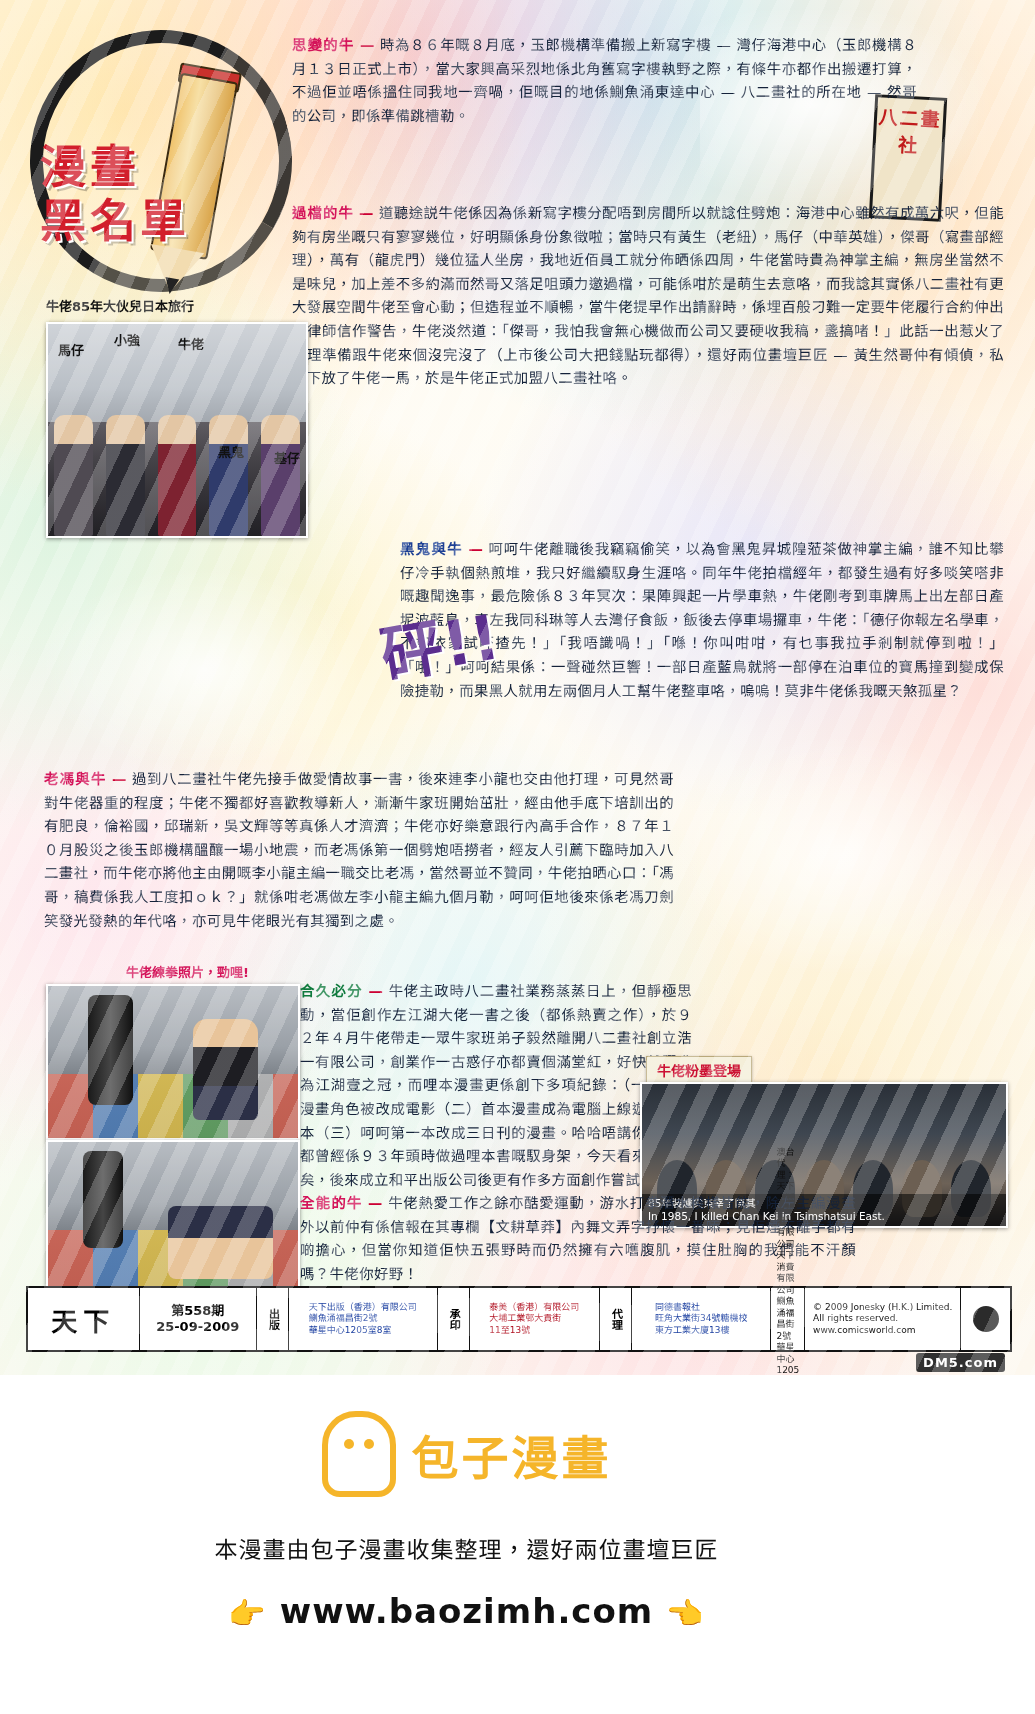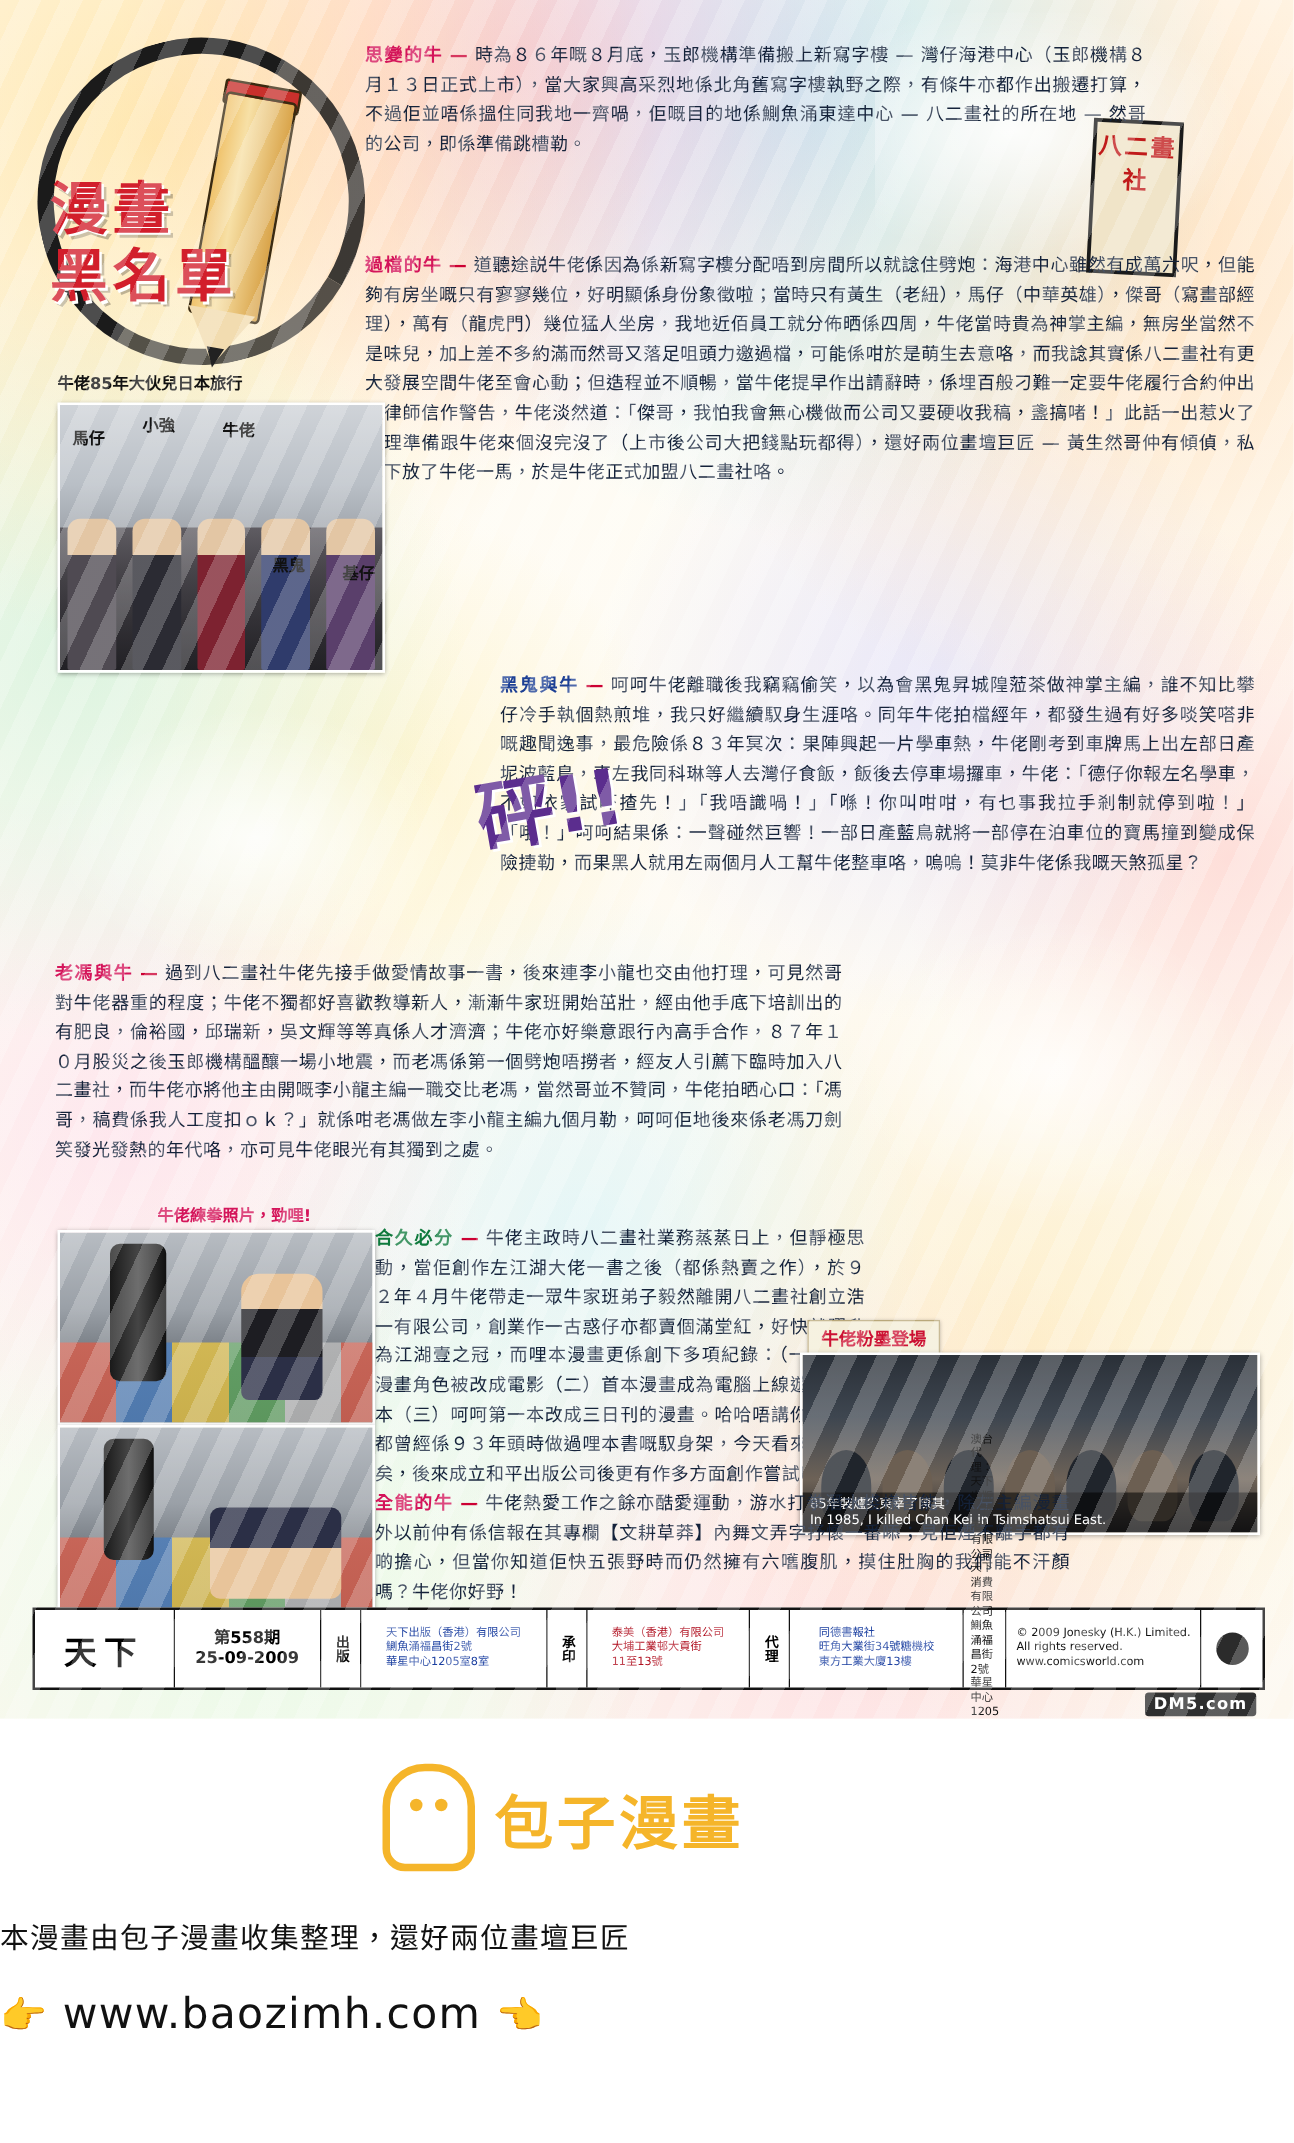--- a/index.html
+++ b/index.html
@@ -171,33 +171,33 @@
   .cbox:last-child{border-right:none;}
   .tx{font-size:26px;font-weight:bold;letter-spacing:6px;}
   .sm{font-size:9px;line-height:11.5px;color:#111;}
   .sm.blue{color:#1b3fa0;}
   .sm.red{color:#b01020;}
   .mid{font-size:13px;font-weight:bold;line-height:16px;text-align:center;}
   .dmz{background:#2f2f2f;color:#fff;font-size:13px;font-weight:bold;padding:2px 7px;border-radius:3px;letter-spacing:1px;}
 
   
   .footer{
-    position:absolute;left:0;top:1375px;width:901px;height:339px;
-    background:#fff;text-align:left;
+    position:absolute;left:16px;top:1375px;width:901px;height:339px;
+    background:#fff;text-align:center;
   }
   .bz-row{display:flex;align-items:center;justify-content:center;gap:16px;margin-top:36px;}
   .bz-logo{
     width:74px;height:86px;border:6px solid #f5b52a;border-radius:34px 34px 18px 18px;
     position:relative;box-sizing:border-box;background:#fff;
   }
   .bz-logo:before{content:"";position:absolute;left:16px;top:22px;width:10px;height:10px;border-radius:50%;background:#f5b52a;}
   .bz-logo:after{content:"";position:absolute;right:16px;top:22px;width:10px;height:10px;border-radius:50%;background:#f5b52a;}
   .bz-name{font-size:47px;font-weight:bold;color:#f5b52a;letter-spacing:3px;}
   .bz-line{margin-top:34px;font-size:23px;color:#111;letter-spacing:1px;}
-  .bz-url{margin-top:26px;font-size:34px;font-weight:normal;color:#111;letter-spacing:1px;}
+  .bz-url{margin-top:26px;font-size:34px;font-weight:bold;color:#111;letter-spacing:1px;}
   .hand{color:#f5a623;font-size:30px;vertical-align:middle;}
 </style>
 </head>
 <body>
 
 <div id="page">
 
   <div class="mag">
 
     <div class="brush">

